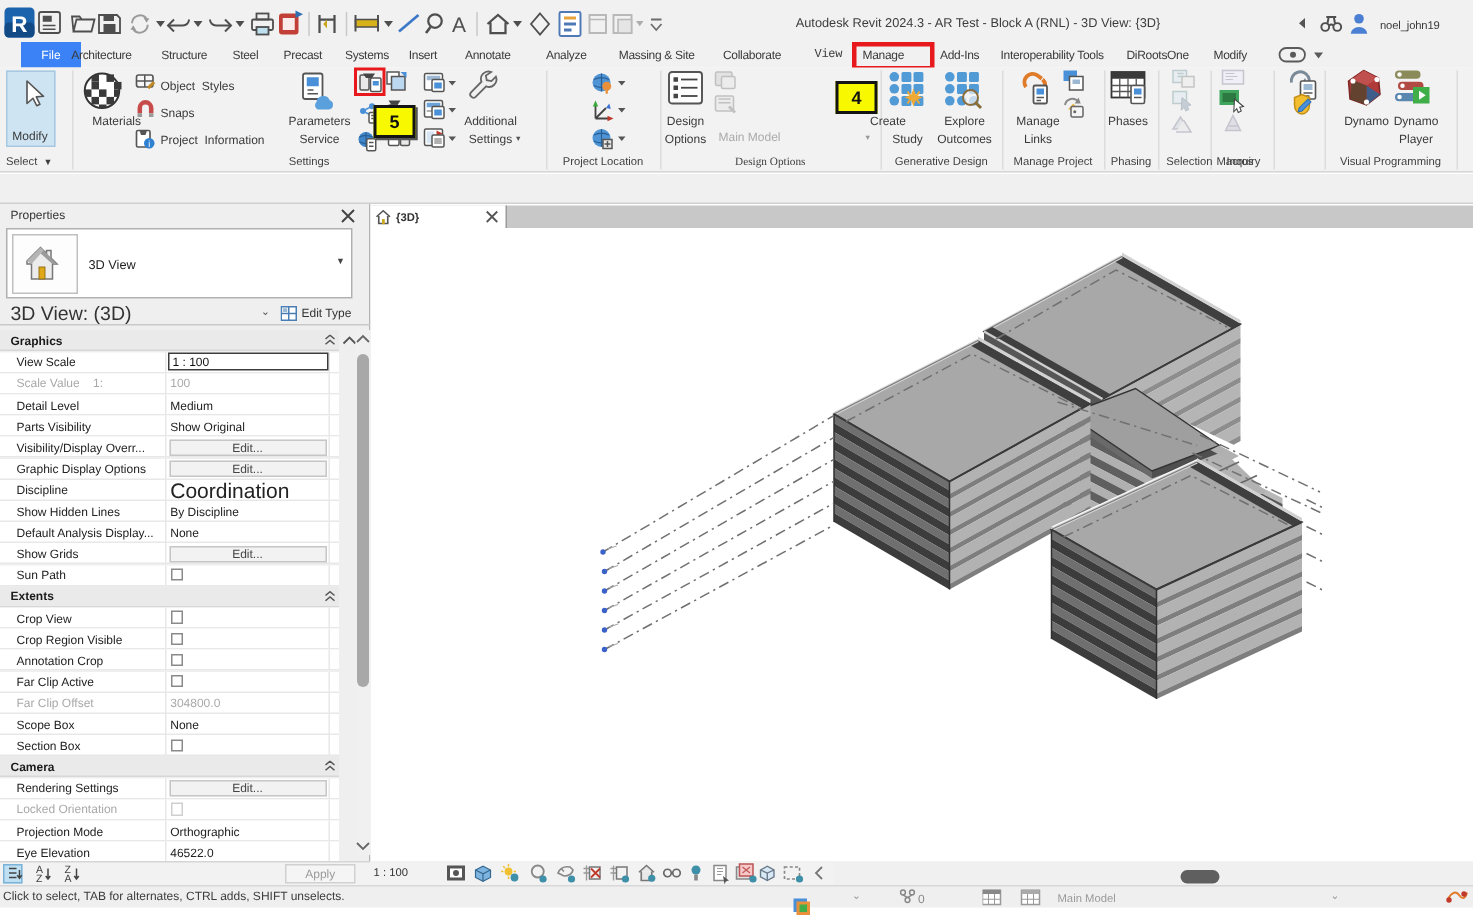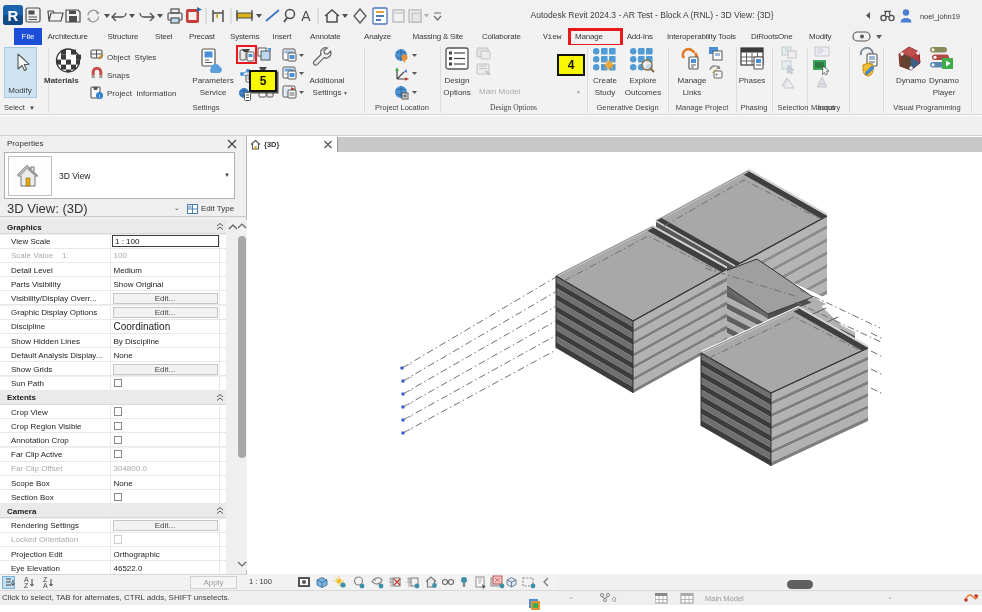--- a/index.html
+++ b/index.html
@@ -74,21 +74,21 @@
       <path d="M23 15.5 l0.8 -4.2 M28 15.5 l-0.8 -4.2 M22.2 11.3 h6.6"></path>
       <path d="M24.3 17 a1.4 1.4 0 0 1 2.4 0"></path>
     </g>
     <g fill="#4a7fd4">
       <circle cx="44" cy="12.5" r="3.2"></circle>
       <path d="M38.5 22.5 a5.5 4.5 0 0 1 11 0z"></path>
     </g>
   </svg>
 <div style="position:absolute;left:920px;top:12px;font-size:7.5px;line-height:9.5px;color:#3a3a3a;white-space:nowrap;letter-spacing:-0.1px;">noel_john19</div>
 <div style="position:absolute;left:0;top:28px;width:982px;height:17px;background:#f2f1f1;"></div>
-<div style="position:absolute;left:14px;top:28px;width:28px;height:17px;background:#1d4ed8;color:#fff;font-size:8px;text-align:center;line-height:17px;">File</div>
+<div style="position:absolute;left:14px;top:28px;width:40px;height:17px;background:#3b82f6;color:#fff;font-size:8px;text-align:center;line-height:17px;">File</div>
 <div style="position:absolute;left:47.5px;top:32px;font-size:8px;line-height:10px;color:#3a3a3a;white-space:nowrap;letter-spacing:-0.2px;">Architecture</div>
 <div style="position:absolute;left:107.5px;top:32px;font-size:8px;line-height:10px;color:#3a3a3a;white-space:nowrap;letter-spacing:-0.2px;">Structure</div>
 <div style="position:absolute;left:155px;top:32px;font-size:8px;line-height:10px;color:#3a3a3a;white-space:nowrap;letter-spacing:-0.2px;">Steel</div>
 <div style="position:absolute;left:189px;top:32px;font-size:8px;line-height:10px;color:#3a3a3a;white-space:nowrap;letter-spacing:-0.2px;">Precast</div>
 <div style="position:absolute;left:230px;top:32px;font-size:8px;line-height:10px;color:#3a3a3a;white-space:nowrap;letter-spacing:-0.2px;">Systems</div>
 <div style="position:absolute;left:272.5px;top:32px;font-size:8px;line-height:10px;color:#3a3a3a;white-space:nowrap;letter-spacing:-0.2px;">Insert</div>
 <div style="position:absolute;left:310px;top:32px;font-size:8px;line-height:10px;color:#3a3a3a;white-space:nowrap;letter-spacing:-0.2px;">Annotate</div>
 <div style="position:absolute;left:364px;top:32px;font-size:8px;line-height:10px;color:#3a3a3a;white-space:nowrap;letter-spacing:-0.2px;">Analyze</div>
 <div style="position:absolute;left:412.5px;top:32px;font-size:8px;line-height:10px;color:#3a3a3a;white-space:nowrap;letter-spacing:-0.2px;">Massing &amp; Site</div>
 <div style="position:absolute;left:482px;top:32px;font-size:8px;line-height:10px;color:#3a3a3a;white-space:nowrap;letter-spacing:-0.2px;">Collaborate</div>
@@ -230,21 +230,21 @@
     </g>
     <g fill="#555">
       <path d="M247 8 l5 0 -2.5 3z"></path>
       <path d="M247 26 l5 0 -2.5 3z"></path>
       <path d="M247 45 l5 0 -2.5 3z"></path>
     </g>
     <g transform="translate(261,1)">
       <path d="M14.5 1 a5 5 0 0 0 -6.5 6.5 l-7 7 a2.2 2.2 0 0 0 3.1 3.1 l7 -7 a5 5 0 0 0 6.5 -6.5 l-3 3 -3.1 -0.6 -0.6 -3.1z" fill="#f0f0f0" stroke="#666" stroke-width="1.2"></path>
     </g>
   </svg>
-<div style="position:absolute;left:44px;width:60px;text-align:left;top:76px;font-size:8px;line-height:10px;color:#3a3a3a;white-space:nowrap;font-weight:bold;">Materials</div>
+<div style="position:absolute;left:34px;width:60px;text-align:right;top:76px;font-size:8px;line-height:10px;color:#3a3a3a;white-space:nowrap;">Materials</div>
 <div style="position:absolute;left:107px;top:52.5px;font-size:8px;line-height:10px;color:#3a3a3a;white-space:nowrap;">Object&nbsp; Styles</div>
 <div style="position:absolute;left:107px;top:70.5px;font-size:8px;line-height:10px;color:#3a3a3a;white-space:nowrap;">Snaps</div>
 <div style="position:absolute;left:107px;top:89px;font-size:8px;line-height:10px;color:#3a3a3a;white-space:nowrap;">Project&nbsp; Information</div>
 <div style="position:absolute;left:178.0px;width:70px;text-align:center;top:76px;font-size:8px;line-height:10px;color:#3a3a3a;white-space:nowrap;">Parameters</div>
 <div style="position:absolute;left:178.0px;width:70px;text-align:center;top:88px;font-size:8px;line-height:10px;color:#3a3a3a;white-space:nowrap;">Service</div>
 <div style="position:absolute;left:297.0px;width:60px;text-align:center;top:76px;font-size:8px;line-height:10px;color:#3a3a3a;white-space:nowrap;">Additional</div>
 <div style="position:absolute;left:297.0px;width:60px;text-align:center;top:88px;font-size:8px;line-height:10px;color:#3a3a3a;white-space:nowrap;">Settings</div>
 <div class="a" style="left:343px;top:90px;font-size:5px;color:#555">▼</div>
 <div style="position:absolute;left:236px;top:45px;width:21px;height:19px;border:2.5px solid #e8191d;"></div>
 <div style="position:absolute;left:249px;top:70px;width:28px;height:22px;background:#f8f800;border:2px solid #141414;color:#111;font-weight:bold;font-size:12px;text-align:center;line-height:18px;box-shadow:1.5px 1.5px 0 #555;">5</div>
@@ -325,21 +325,21 @@
       <circle cx="3.2" cy="11.2" r="3.2" fill="#509ad6"></circle>
       <rect x="8" y="8" width="6.6" height="6.6" rx="1" fill="#509ad6"></rect>
       <rect x="16" y="8" width="6.6" height="6.6" rx="1" fill="#509ad6"></rect>
       <circle cx="3.2" cy="19.2" r="3.2" fill="#509ad6"></circle>
       <circle cx="11.2" cy="19.2" r="3.2" fill="#509ad6"></circle>
       <circle cx="19.2" cy="19.2" r="3.2" fill="#509ad6"></circle>
       <circle cx="17" cy="17" r="5" fill="#f3f3f3" fill-opacity="0.7" stroke="#8a6d3b" stroke-width="1.3"></circle>
       <line x1="20.5" y1="20.5" x2="24" y2="24" stroke="#8a6d3b" stroke-width="2"></line>
     </g>
   </svg>
-<div style="position:absolute;left:580.0px;width:50px;text-align:center;top:76px;font-size:8px;line-height:10px;color:#3a3a3a;white-space:nowrap;">Create</div>
+<div style="position:absolute;left:580.0px;width:50px;text-align:left;top:76px;font-size:8px;line-height:10px;color:#3a3a3a;white-space:nowrap;">Create</div>
 <div style="position:absolute;left:580.0px;width:50px;text-align:center;top:88px;font-size:8px;line-height:10px;color:#3a3a3a;white-space:nowrap;">Study</div>
 <div style="position:absolute;left:618.0px;width:50px;text-align:center;top:76px;font-size:8px;line-height:10px;color:#3a3a3a;white-space:nowrap;">Explore</div>
 <div style="position:absolute;left:618.0px;width:50px;text-align:center;top:88px;font-size:8px;line-height:10px;color:#3a3a3a;white-space:nowrap;">Outcomes</div>
 <svg class="a" style="left:678px;top:46px" width="56" height="58" viewBox="0 0 56 58">
     <g transform="translate(3,2)">
       <path d="M3 10 a5.5 5.5 0 0 1 7.5 -7.8 l3 2.2" fill="none" stroke="#e07b2a" stroke-width="2.6"></path>
       <path d="M14 5 a5.5 5.5 0 0 1 -4 9.5" fill="none" stroke="#e07b2a" stroke-width="2.6"></path>
       <rect x="8" y="9" width="9" height="12" rx="1" fill="#fff" stroke="#555" stroke-width="1.2"></rect>
       <rect x="10" y="11" width="5" height="4" fill="#4a90d9"></rect>
       <line x1="10" y1="17" x2="15" y2="17" stroke="#555"></line>
@@ -508,21 +508,21 @@
 <div style="position:absolute;left:112.5px;top:292.7px;width:105px;height:11.2px;background:#f2f2f2;border:1px solid #c6c6c6;font-size:8px;color:#444;text-align:center;line-height:10px;">Edit...</div>
 <div style="position:absolute;left:0px;top:305.5px;width:226px;height:14.2px;background:#fff;border-bottom:1px solid #e8e8e8;"></div>
 <div style="position:absolute;left:110px;top:305.5px;width:1px;height:14.2px;background:#e8e8e8;"></div>
 <div style="position:absolute;left:219px;top:305.5px;width:1px;height:14.2px;background:#e8e8e8;"></div>
 <div style="position:absolute;left:11px;top:308.1px;font-size:8px;line-height:10px;color:#222;white-space:nowrap;">Graphic Display Options</div>
 <div style="position:absolute;left:112.5px;top:306.9px;width:105px;height:11.2px;background:#f2f2f2;border:1px solid #c6c6c6;font-size:8px;color:#444;text-align:center;line-height:10px;">Edit...</div>
 <div style="position:absolute;left:0px;top:319.7px;width:226px;height:14.2px;background:#fff;border-bottom:1px solid #e8e8e8;"></div>
 <div style="position:absolute;left:110px;top:319.7px;width:1px;height:14.2px;background:#e8e8e8;"></div>
 <div style="position:absolute;left:219px;top:319.7px;width:1px;height:14.2px;background:#e8e8e8;"></div>
 <div style="position:absolute;left:11px;top:322.3px;font-size:8px;line-height:10px;color:#222;white-space:nowrap;">Discipline</div>
-<div style="position:absolute;left:113.5px;top:322.3px;font-size:10px;line-height:10px;color:#222;white-space:nowrap;">Coordination</div>
+<div style="position:absolute;left:113.5px;top:322.3px;font-size:14px;line-height:10px;color:#222;white-space:nowrap;">Coordination</div>
 <div style="position:absolute;left:0px;top:333.9px;width:226px;height:14.2px;background:#fff;border-bottom:1px solid #e8e8e8;"></div>
 <div style="position:absolute;left:110px;top:333.9px;width:1px;height:14.2px;background:#e8e8e8;"></div>
 <div style="position:absolute;left:219px;top:333.9px;width:1px;height:14.2px;background:#e8e8e8;"></div>
 <div style="position:absolute;left:11px;top:336.5px;font-size:8px;line-height:10px;color:#222;white-space:nowrap;">Show Hidden Lines</div>
 <div style="position:absolute;left:113.5px;top:336.5px;font-size:8px;line-height:10px;color:#222;white-space:nowrap;">By Discipline</div>
 <div style="position:absolute;left:0px;top:348.1px;width:226px;height:14.2px;background:#fff;border-bottom:1px solid #e8e8e8;"></div>
 <div style="position:absolute;left:110px;top:348.1px;width:1px;height:14.2px;background:#e8e8e8;"></div>
 <div style="position:absolute;left:219px;top:348.1px;width:1px;height:14.2px;background:#e8e8e8;"></div>
 <div style="position:absolute;left:11px;top:350.70000000000005px;font-size:8px;line-height:10px;color:#222;white-space:nowrap;">Default Analysis Display...</div>
 <div style="position:absolute;left:113.5px;top:350.70000000000005px;font-size:8px;line-height:10px;color:#222;white-space:nowrap;">None</div>
@@ -587,21 +587,21 @@
 <div style="position:absolute;left:11px;top:521.1px;font-size:8px;line-height:10px;color:#222;white-space:nowrap;">Rendering Settings</div>
 <div style="position:absolute;left:112.5px;top:519.9px;width:105px;height:11.2px;background:#f2f2f2;border:1px solid #c6c6c6;font-size:8px;color:#444;text-align:center;line-height:10px;">Edit...</div>
 <div style="position:absolute;left:0px;top:532.7px;width:226px;height:14.2px;background:#fff;border-bottom:1px solid #e8e8e8;"></div>
 <div style="position:absolute;left:110px;top:532.7px;width:1px;height:14.2px;background:#e8e8e8;"></div>
 <div style="position:absolute;left:219px;top:532.7px;width:1px;height:14.2px;background:#e8e8e8;"></div>
 <div style="position:absolute;left:11px;top:535.3000000000001px;font-size:8px;line-height:10px;color:#a9a9a9;white-space:nowrap;">Locked Orientation</div>
 <div style="position:absolute;left:113.5px;top:535.1px;width:8.5px;height:8.5px;background:#fff;border:1px solid #cfcfcf;"></div>
 <div style="position:absolute;left:0px;top:546.9px;width:226px;height:14.2px;background:#fff;border-bottom:1px solid #e8e8e8;"></div>
 <div style="position:absolute;left:110px;top:546.9px;width:1px;height:14.2px;background:#e8e8e8;"></div>
 <div style="position:absolute;left:219px;top:546.9px;width:1px;height:14.2px;background:#e8e8e8;"></div>
-<div style="position:absolute;left:11px;top:549.5px;font-size:8px;line-height:10px;color:#222;white-space:nowrap;">Projection Edit</div>
+<div style="position:absolute;left:11px;top:549.5px;font-size:8px;line-height:10px;color:#222;white-space:nowrap;">Projection Mode</div>
 <div style="position:absolute;left:113.5px;top:549.5px;font-size:8px;line-height:10px;color:#222;white-space:nowrap;">Orthographic</div>
 <div style="position:absolute;left:0px;top:561.1px;width:226px;height:14.2px;background:#fff;border-bottom:1px solid #e8e8e8;"></div>
 <div style="position:absolute;left:110px;top:561.1px;width:1px;height:14.2px;background:#e8e8e8;"></div>
 <div style="position:absolute;left:219px;top:561.1px;width:1px;height:14.2px;background:#e8e8e8;"></div>
 <div style="position:absolute;left:11px;top:563.6999999999999px;font-size:8px;line-height:10px;color:#222;white-space:nowrap;">Eye Elevation</div>
 <div style="position:absolute;left:113.5px;top:563.6999999999999px;font-size:8px;line-height:10px;color:#222;white-space:nowrap;">46522.0</div>
 <div style="position:absolute;left:237px;top:220px;width:10px;height:350px;background:#f0f0f0;"></div>
 <div style="position:absolute;left:238px;top:236px;width:8px;height:222px;background:#a8a8a8;border-radius:4px;"></div>
 <svg class="a" style="left:236px;top:221px" width="12" height="10" viewBox="0 0 12 10">
     <path d="M2 7 L6 3 L10 7" stroke="#666" stroke-width="1.2" fill="none"></path>

